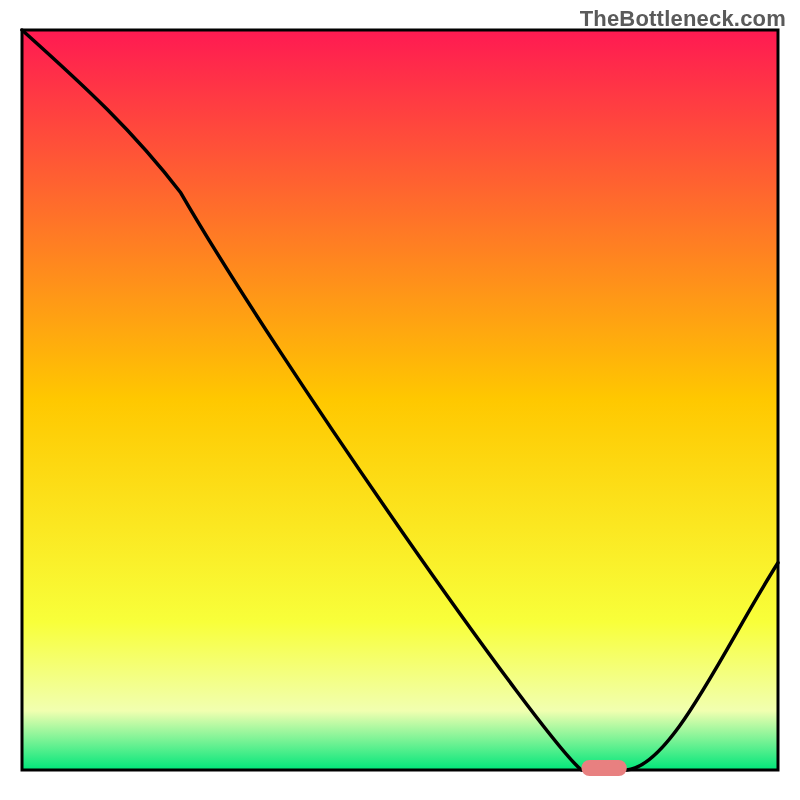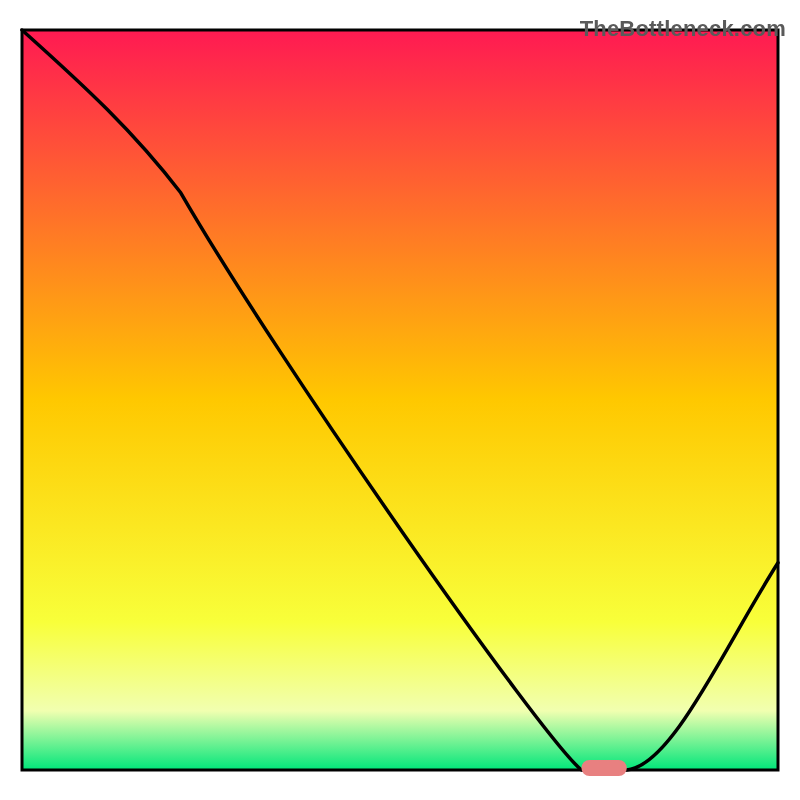--- a/index.html
+++ b/index.html
@@ -10,21 +10,21 @@
     background: #ffffff;
     font-family: Arial, sans-serif;
   }
   .container {
     position: relative;
     width: 800px;
     height: 800px;
   }
   .watermark {
     position: absolute;
-    top: 16px;
+    top: 6px;
     right: 14px;
     font-size: 22px;
     font-weight: bold;
     color: #5a5a5a;
     z-index: 10;
     letter-spacing: 0.2px;
   }
   svg {
     display: block;
   }

